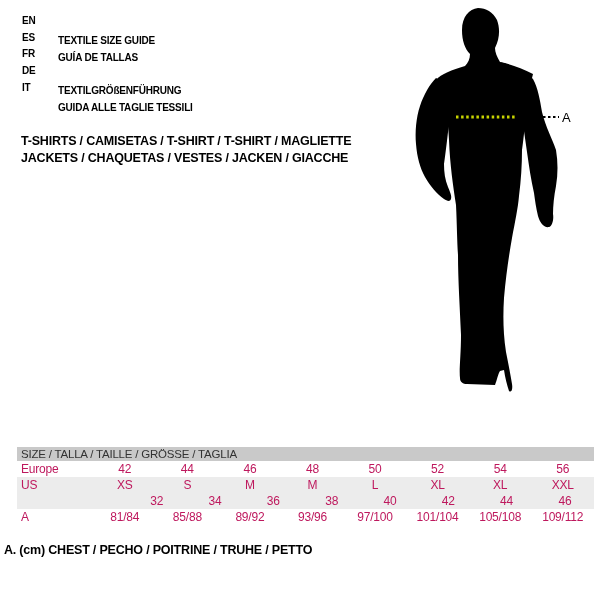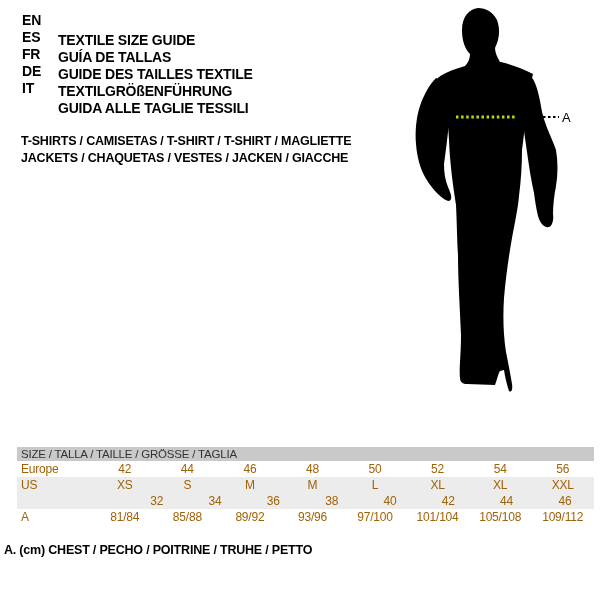--- a/index.html
+++ b/index.html
@@ -3,37 +3,37 @@
 <meta charset="utf-8">
 <style>
   html,body{margin:0;padding:0;background:#fff;}
   #canvas{
     position:relative;width:600px;height:600px;background:#ffffff;
     font-family:"Liberation Sans", sans-serif;color:#000;overflow:hidden;
   }
   
   .lang-list{position:absolute;left:22px;top:12px;}
   .lang-row{display:flex;height:16.8px;align-items:center;
-    font-size:14px;font-weight:bold;letter-spacing:-0.2px;}
+    font-size:10px;font-weight:bold;letter-spacing:-0.2px;}
   .lang-code{width:36px;}
   .lang-label{white-space:nowrap;margin-top:40px;}
   
   .categories{position:absolute;left:21px;top:106px;margin-top:28px;}
   .cat-line{height:17px;font-size:12.5px;font-weight:bold;letter-spacing:-0.2px;
     white-space:nowrap;}
   
   .figure{position:absolute;left:400px;top:0;width:200px;height:400px;}
   
   .section-title{position:absolute;left:18px;top:416px;font-size:12.5px;
     font-weight:bold;letter-spacing:-0.2px;white-space:nowrap;}
   
   .size-table{position:absolute;left:17px;top:447px;width:577px;}
   .thead{height:14px;display:flex;align-items:center;padding-left:4px;
     font-size:11.5px;color:#333;letter-spacing:-0.2px;}
-  .trow{display:flex;height:16px;align-items:center;font-size:12px;color:#a16207;}
+  .trow{display:flex;height:16px;align-items:center;font-size:12px;color:#be185d;}
   .tlabel{width:73px;padding-left:4px;letter-spacing:-0.2px;}
   .tcell{width:63px;text-align:center;letter-spacing:-0.2px;}
   
   .footnote{position:absolute;left:4px;top:543px;font-size:12.5px;
     font-weight:bold;letter-spacing:-0.2px;white-space:nowrap;}
 </style>
 </head>
 <body>
 
 <div id="canvas">
@@ -42,21 +42,20 @@
     <div class="lang-row">
       <span class="lang-code">EN</span>
       <span class="lang-label">TEXTILE SIZE GUIDE</span>
     </div>
     <div class="lang-row">
       <span class="lang-code">ES</span>
       <span class="lang-label">GUÍA DE TALLAS</span>
     </div>
     <div class="lang-row">
       <span class="lang-code">FR</span>
-      <span class="lang-label">GUIDE DES TAILLES TEXTILE</span>
     </div>
     <div class="lang-row">
       <span class="lang-code">DE</span>
       <span class="lang-label">TEXTILGRÖßENFÜHRUNG</span>
     </div>
     <div class="lang-row">
       <span class="lang-code">IT</span>
       <span class="lang-label">GUIDA ALLE TAGLIE TESSILI</span>
     </div>
   </div>

